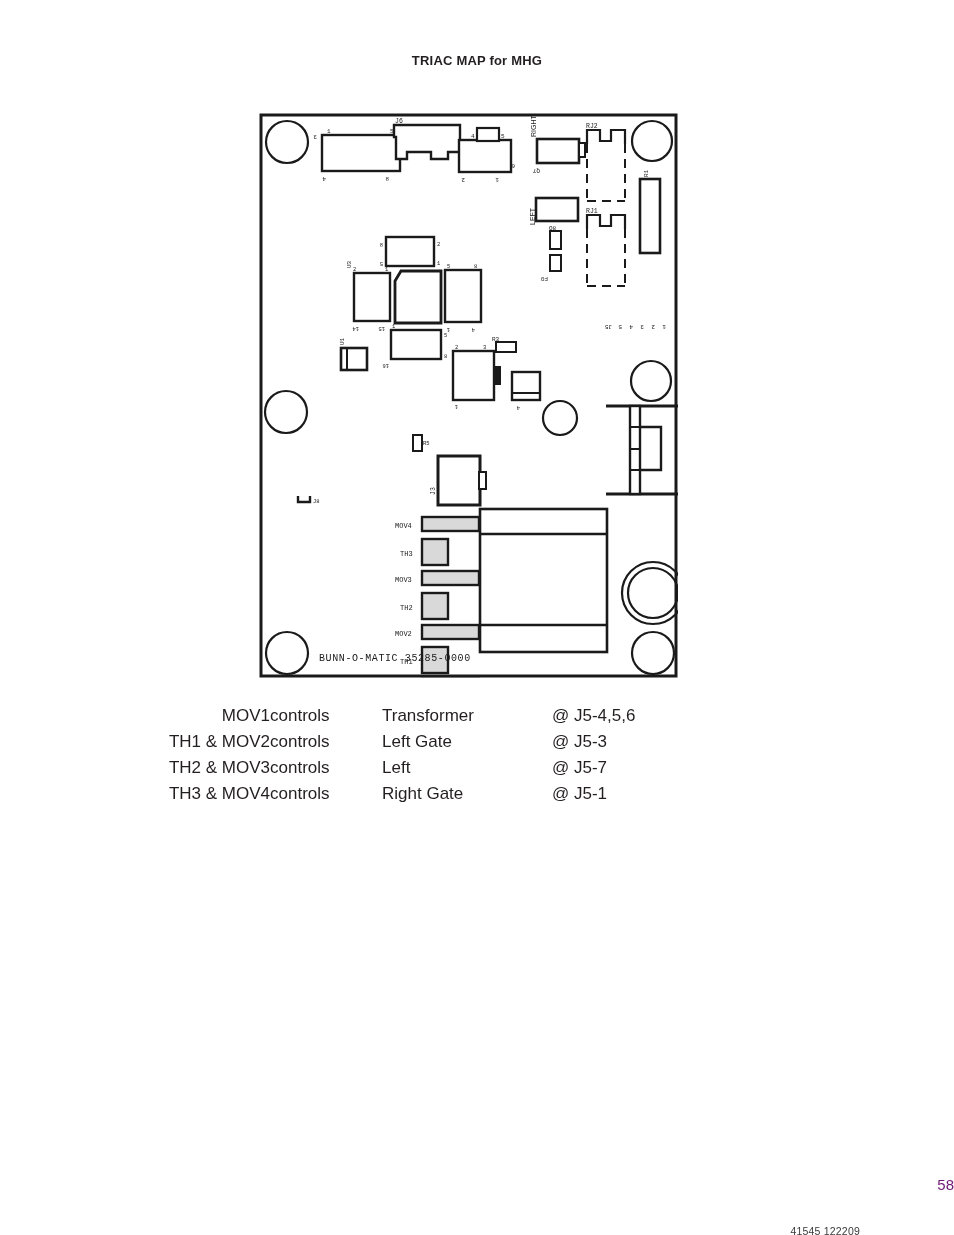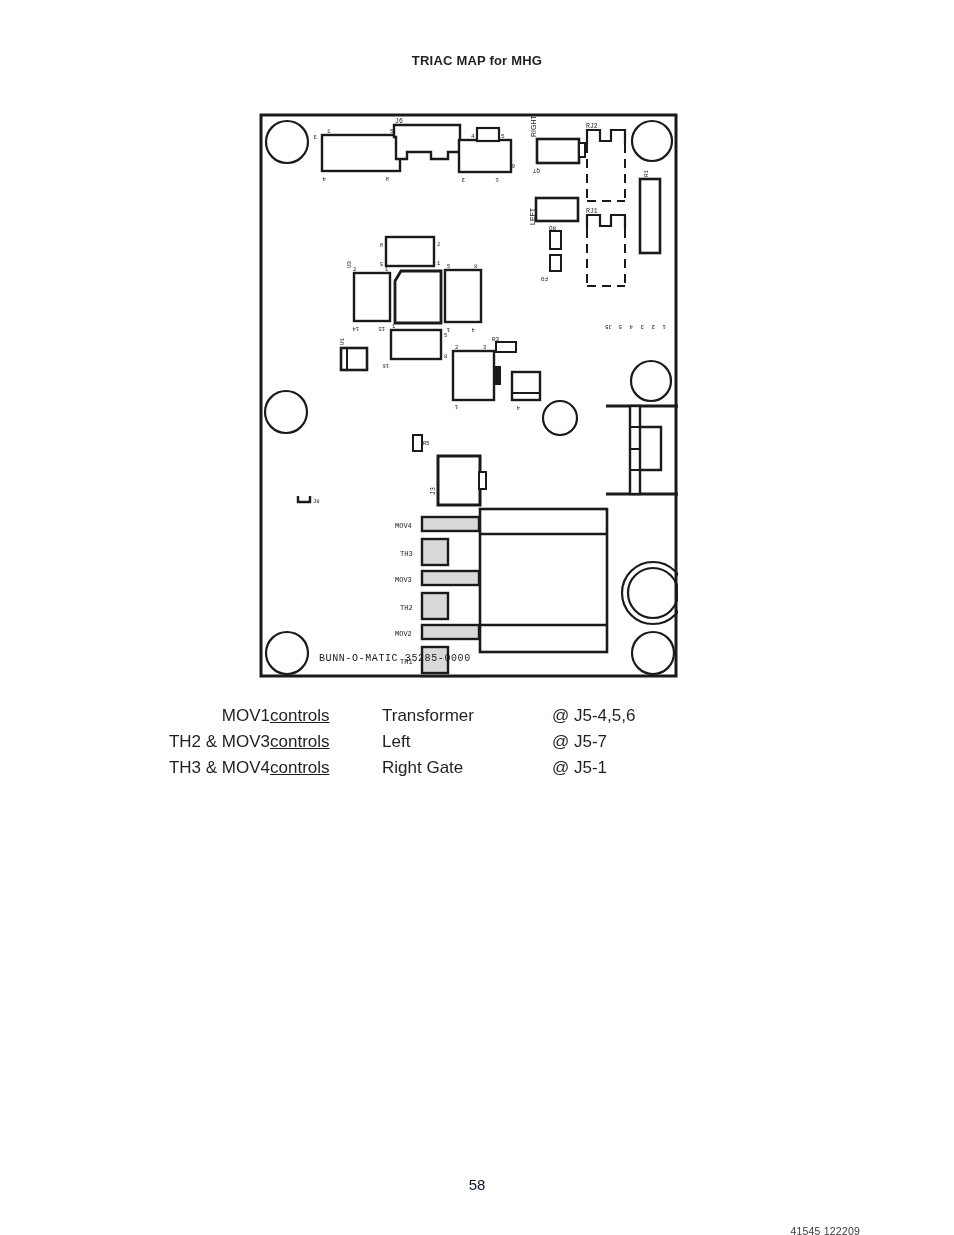--- a/index.html
+++ b/index.html
@@ -52,33 +52,33 @@
     font-size: 17px;
     color: #231f20;
   }
   .legend td {
     padding: 0 0 4px 0;
     line-height: 22px;
     white-space: nowrap;
     vertical-align: bottom;
   }
   .col-dev    { text-align: right; width: 122px; }
-  .col-verb   { text-align: left;  width: 112px; padding-left: 14px; text-decoration: underline; }
+  .col-verb   { text-align: left;  width: 112px; padding-left: 14px; }
   .col-target { text-align: left;  width: 170px; }
   .col-conn   { text-align: left; }
 
   
   .page-number {
     position: absolute;
     top: 1176px;
     left: 0;
     width: 954px;
-    text-align: center;
+    text-align: right;
     font-size: 15px;
-    color: #0f172a;
+    color: #701a75;
   }
   .doc-code {
     position: absolute;
     top: 1178px;
     right: 94px;
     font-size: 10.5px;
     color: #3a3a3a;
     letter-spacing: 0.2px;
     margin-top: 47px;
   }
@@ -248,20 +248,26 @@
 <div class="legend">
   <table>
     <tbody>
       <tr>
         <td class="col-dev">MOV1</td>
         <td class="col-verb">controls</td>
         <td class="col-target">Transformer</td>
         <td class="col-conn">@ J5-4,5,6</td>
       </tr>
       <tr>
+        <td class="col-dev">TH1 &amp; MOV2</td>
+        <td class="col-verb">controls</td>
+        <td class="col-target">Left Gate</td>
+        <td class="col-conn">@ J5-3</td>
+      </tr>
+      <tr>
         <td class="col-dev">TH2 &amp; MOV3</td>
         <td class="col-verb">controls</td>
         <td class="col-target">Left</td>
         <td class="col-conn">@ J5-7</td>
       </tr>
       <tr>
         <td class="col-dev">TH3 &amp; MOV4</td>
         <td class="col-verb">controls</td>
         <td class="col-target">Right Gate</td>
         <td class="col-conn">@ J5-1</td>

